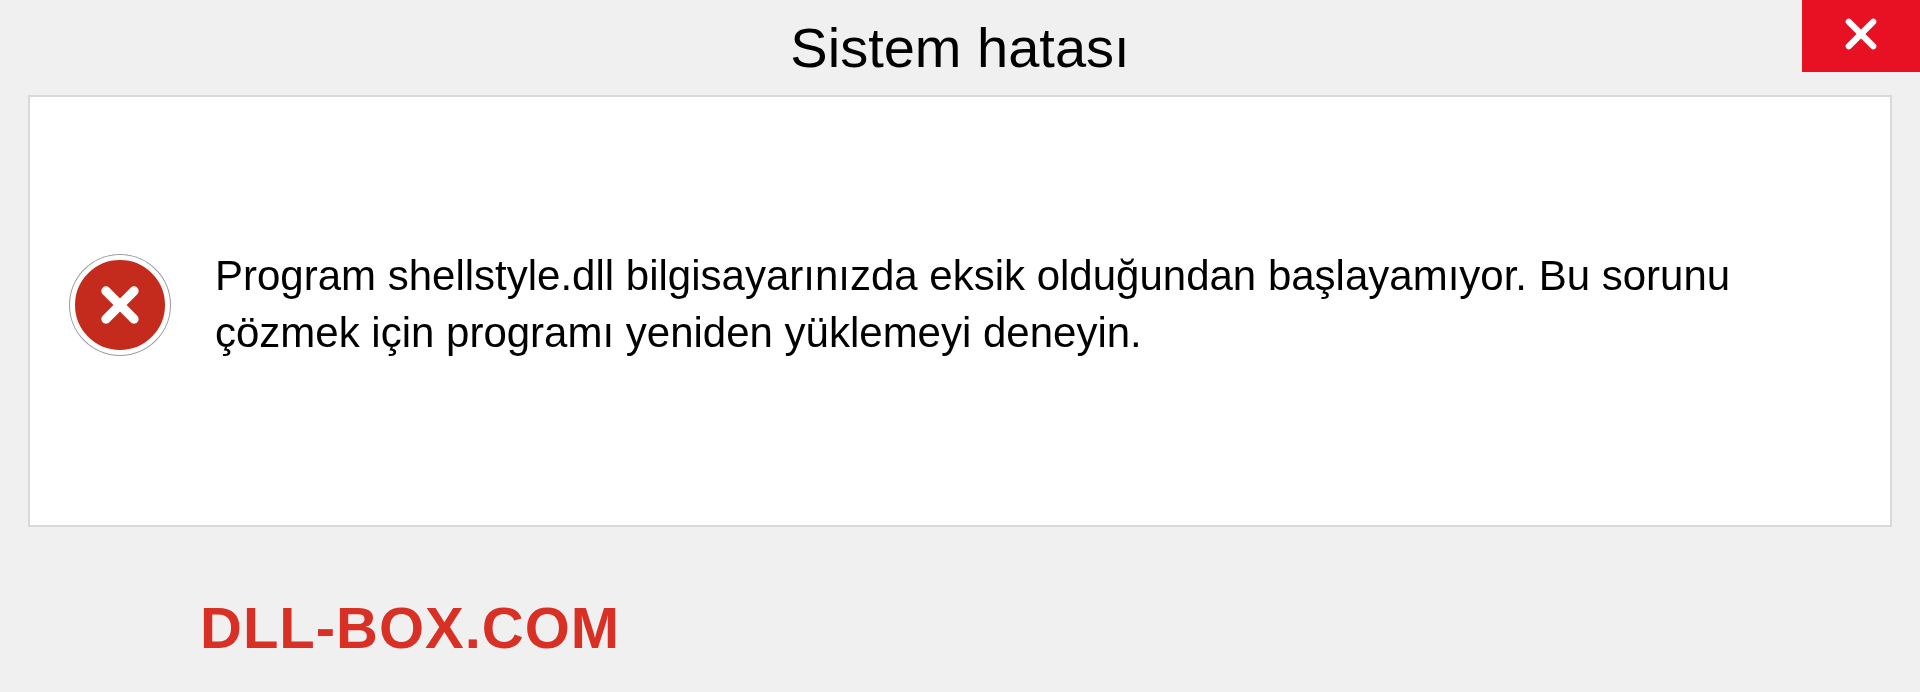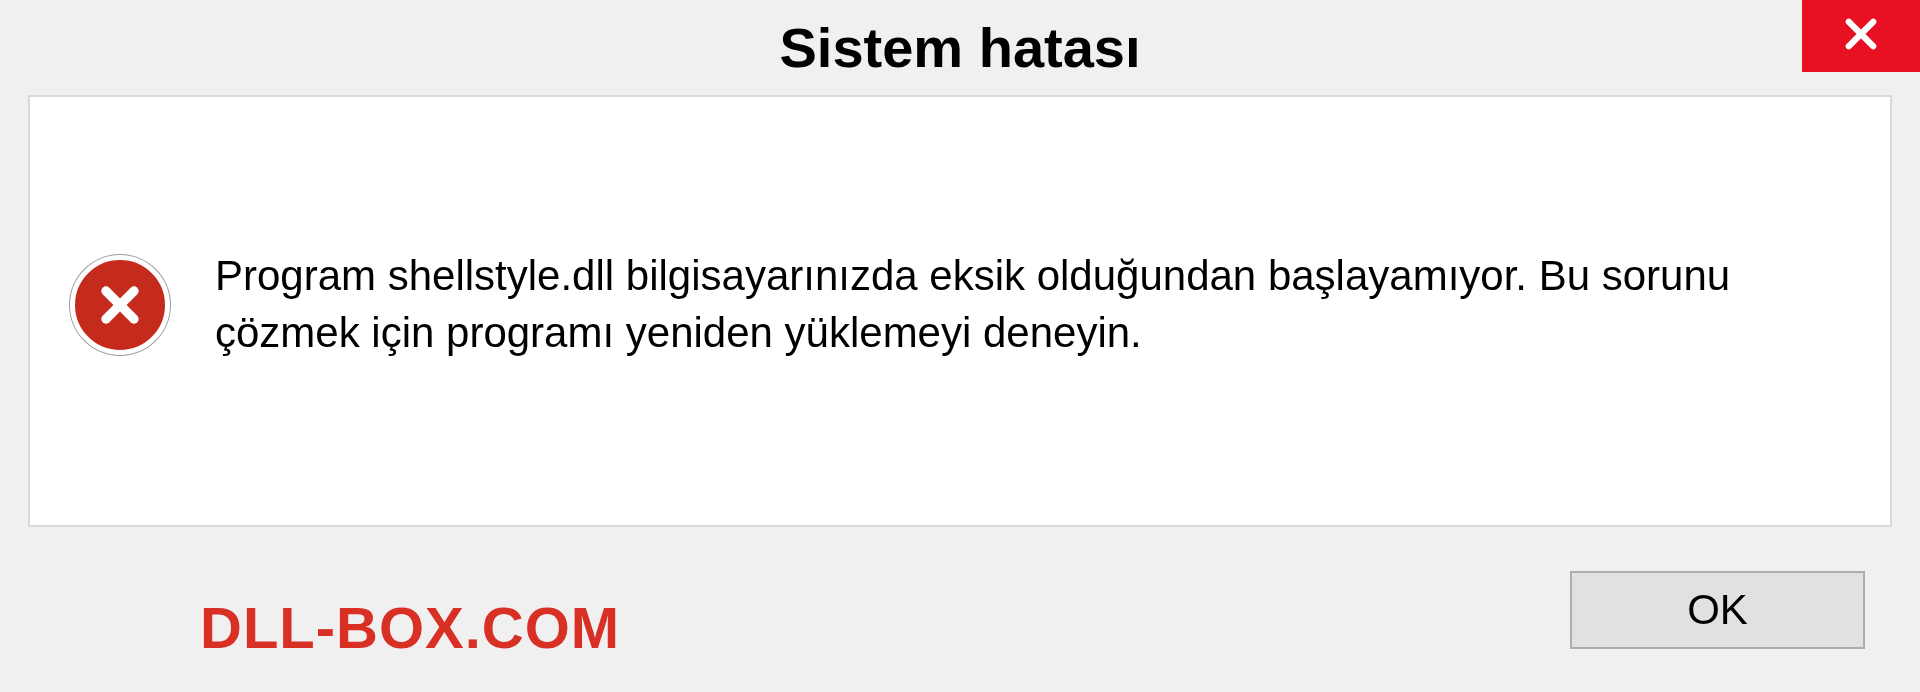--- a/index.html
+++ b/index.html
@@ -26,21 +26,21 @@
       display: flex;
       align-items: center;
       justify-content: center;
       height: 95px;
       position: relative;
       background: #f0f0f0;
     }
     .titlebar-title {
       font-size: 56px;
       color: #000;
-      font-weight: 700;
+      font-weight: 400;
     }
     .close-button {
       position: absolute;
       right: 0;
       top: 0;
       width: 118px;
       height: 72px;
       background: #e81123;
       display: flex;
       align-items: center;
@@ -137,15 +137,14 @@
           <line x1="6" y1="6" x2="18" y2="18"></line>
           <line x1="18" y1="6" x2="6" y2="18"></line>
         </svg>
       </div>
     </div>
     <div class="message-text">Program shellstyle.dll bilgisayarınızda eksik olduğundan başlayamıyor. Bu sorunu çözmek için programı yeniden yüklemeyi deneyin.</div>
   </div>
 
   <div class="footer">
     <div class="watermark">DLL-BOX.COM</div>
-    <button class="ok-button">OK</button>
   </div>
 </div>
 
 </body></html>

